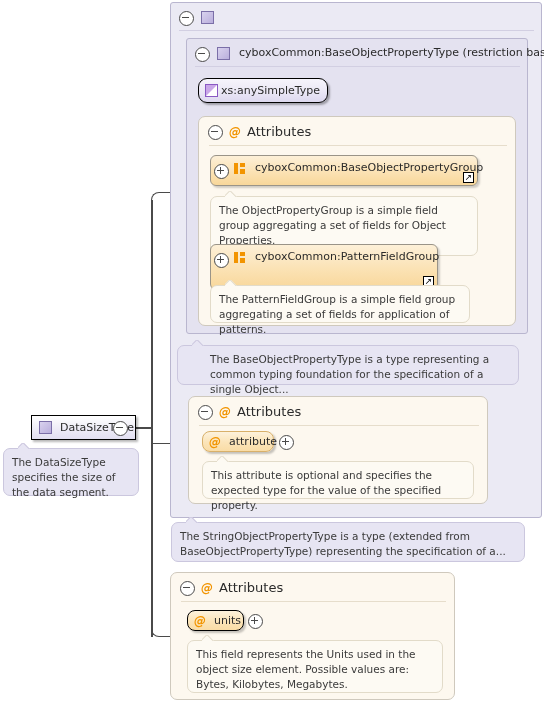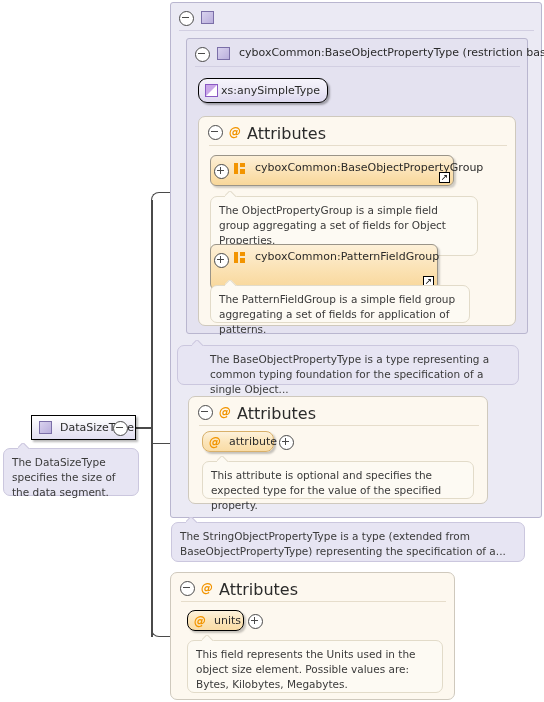--- a/index.html
+++ b/index.html
@@ -135,21 +135,21 @@
   
   .attrsec {
     position: absolute;
     box-sizing: border-box;
     background: #fdf8ef;
     border: 1px solid #cfc9bd;
     border-radius: 7px;
   }
   .attrsec-head {
     position: absolute;
-    font-size: 16px;
+    font-size: 13px;
     white-space: nowrap;
   }
   .at-icon {
     position: absolute;
     color: #f29400;
     font-size: 12px;
     font-style: italic;
     font-weight: bold;
     line-height: 1;
   }
@@ -296,21 +296,21 @@
   <span class="lbl">xs:anySimpleType</span>
 </div>
 
 <div class="attrsec" style="left:198px; top:116px; width:318px; height:210px;">
   <div class="toggle" style="left:9px; top:8px;"></div>
   <span class="at-icon" style="left:30px; top:9px;">@</span>
   <div class="attrsec-head" style="left:48px; top:7px;">Attributes</div>
   <div class="attr-rule" style="left:10px; top:28px; width:298px;"></div>
 </div>
 
-<div class="groupbox" style="left:210px; top:155px; width:244px; height:31px;">
+<div class="groupbox" style="left:210px; top:155px; width:268px; height:31px;">
   <span class="grp-icon">
       <i class="a"></i>
       <i class="b"></i>
       <i class="c"></i>
     </span>
   <span class="lbl">cyboxCommon:BaseObjectPropertyGroup</span>
   <span class="link-arrow">↗</span>
 </div>
 <div class="toggle plus" style="left:214px; top:164px;"></div>
 

